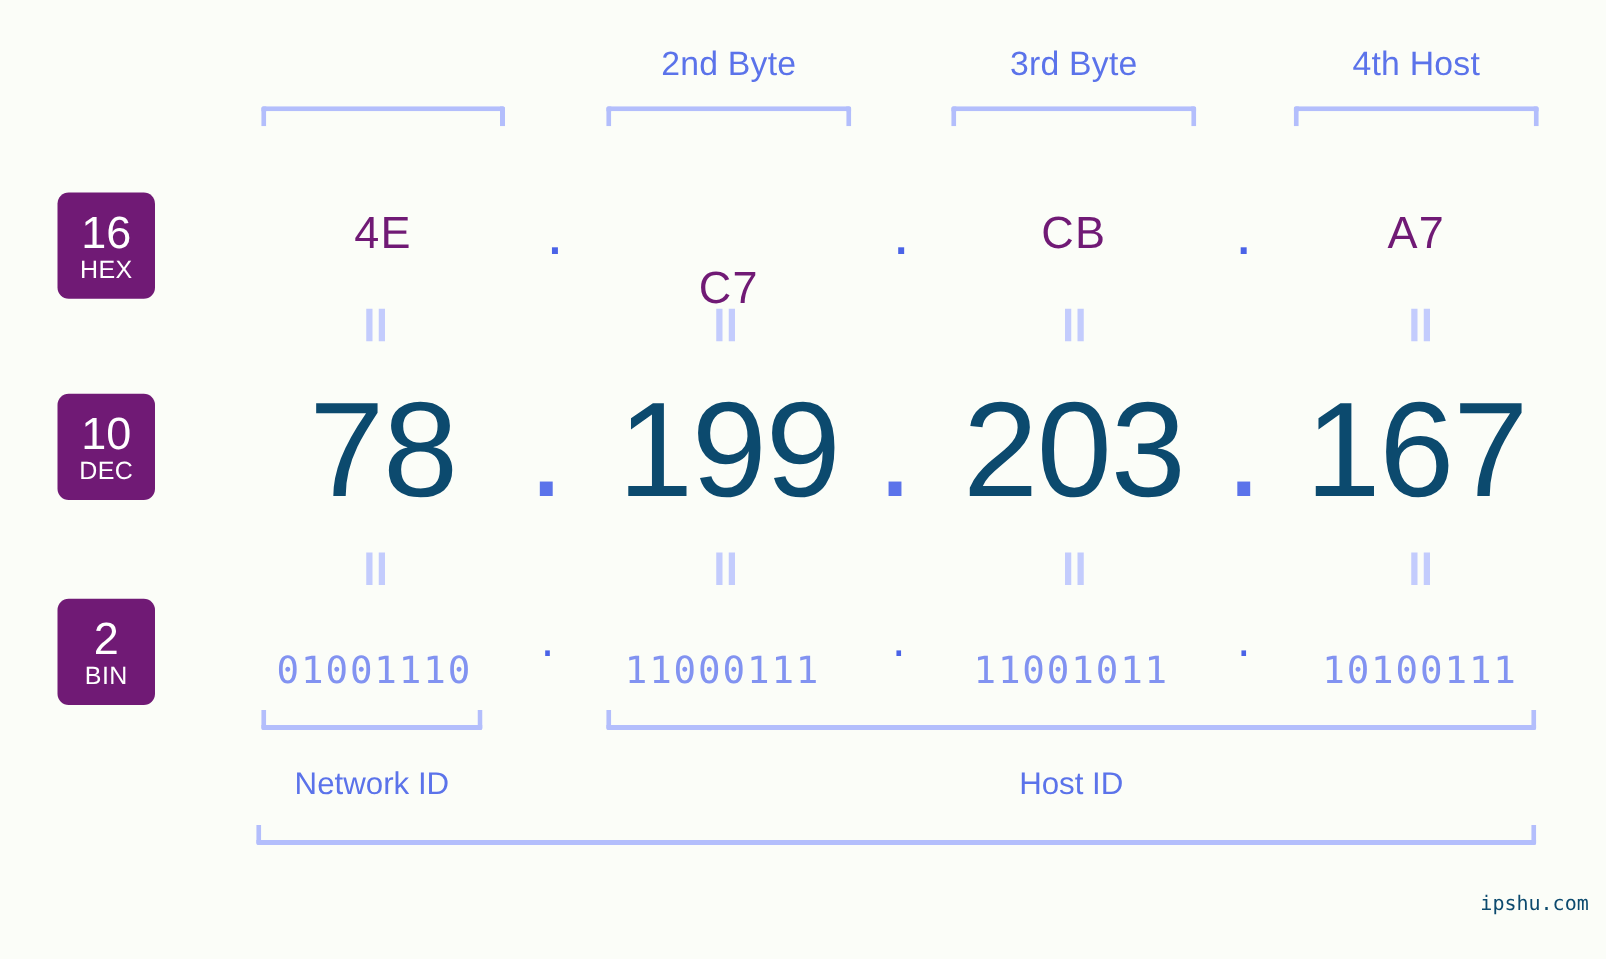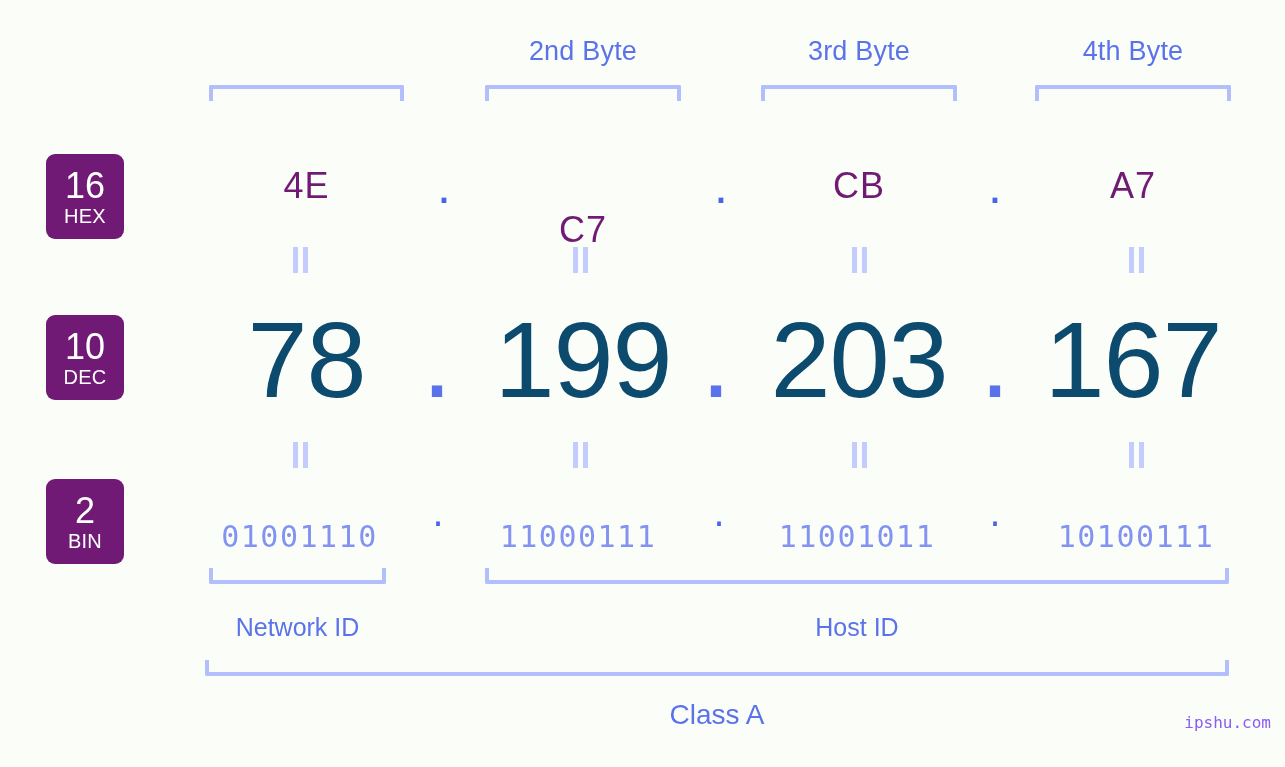--- a/index.html
+++ b/index.html
@@ -179,33 +179,33 @@
     white-space: nowrap;
   }
 
   
   #watermark {
     position: absolute;
     right: 14px;
     top: 713px;
     font-family: "DejaVu Sans Mono", "Liberation Mono", monospace;
     font-size: 16px;
-    color: #8b5cf6;
+    color: #0c4a6e;
     letter-spacing: 0px;
     white-space: nowrap;
   }
 </style>
 </head>
 <body>
 
 <div id="stage">
 
   <div class="byte-label" style="left:485px; width:196px;">2nd Byte</div>
   <div class="byte-label" style="left:761px; width:196px;">3rd Byte</div>
-  <div class="byte-label" style="left:1035px; width:196px;">4th Byte</div>
+  <div class="byte-label" style="left:1035px; width:196px;">4th Host</div>
 
   <div class="bracket" style="left:209px; top:85px; width:195px;"></div>
   <div class="bracket" style="left:485px; top:85px; width:196px;"></div>
   <div class="bracket" style="left:761px; top:85px; width:196px;"></div>
   <div class="bracket" style="left:1035px; top:85px; width:196px;"></div>
 
   <div class="badge" id="badge-hex">
     <span class="num">16</span>
     <span class="nm">HEX</span>
   </div>
@@ -284,17 +284,16 @@
     <div class="octet" style="left:1038px; width:196px;">10100111</div>
   </div>
 
   <div class="bracket-down" style="left:209px; top:568px; width:177px;"></div>
   <div class="bracket-down" style="left:485px; top:568px; width:744px;"></div>
 
   <div class="idlabel" style="left:209px; top:610px; width:177px;">Network ID</div>
   <div class="idlabel" style="left:485px; top:610px; width:744px;">Host ID</div>
 
   <div class="bracket-down" style="left:205px; top:660px; width:1024px;"></div>
-  <div class="classlabel" style="left:205px; top:696px; width:1024px;">Class A</div>
 
   <div id="watermark">ipshu.com</div>
 
 </div>
 
 </body></html>

